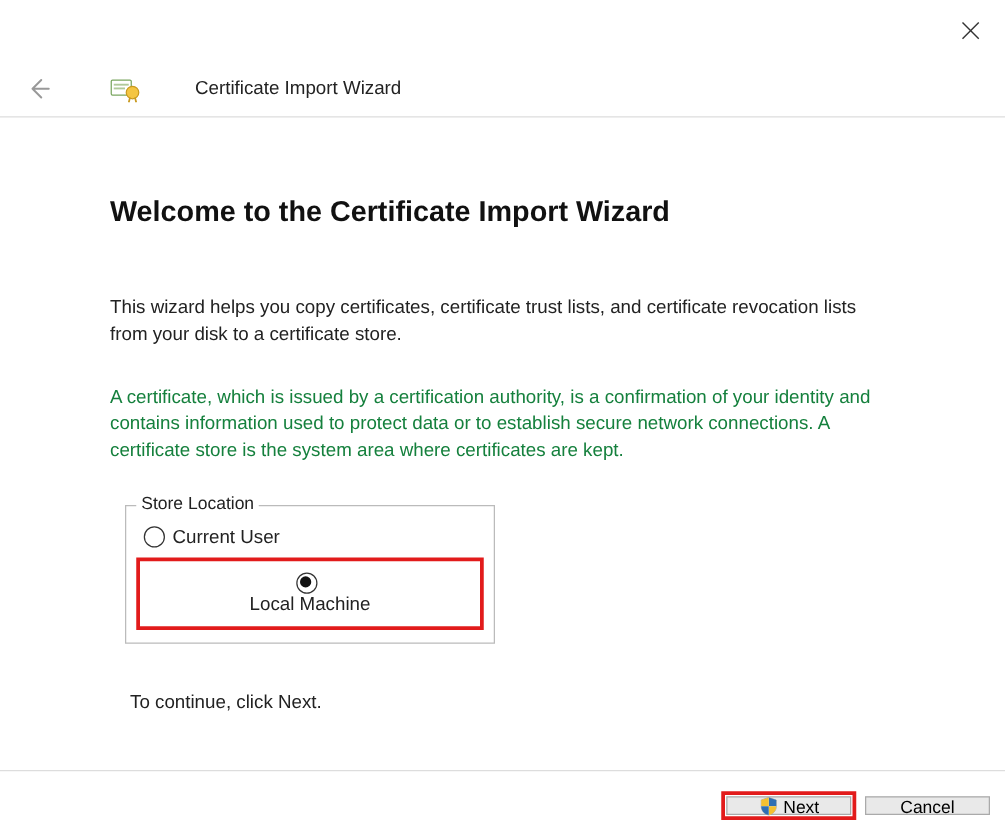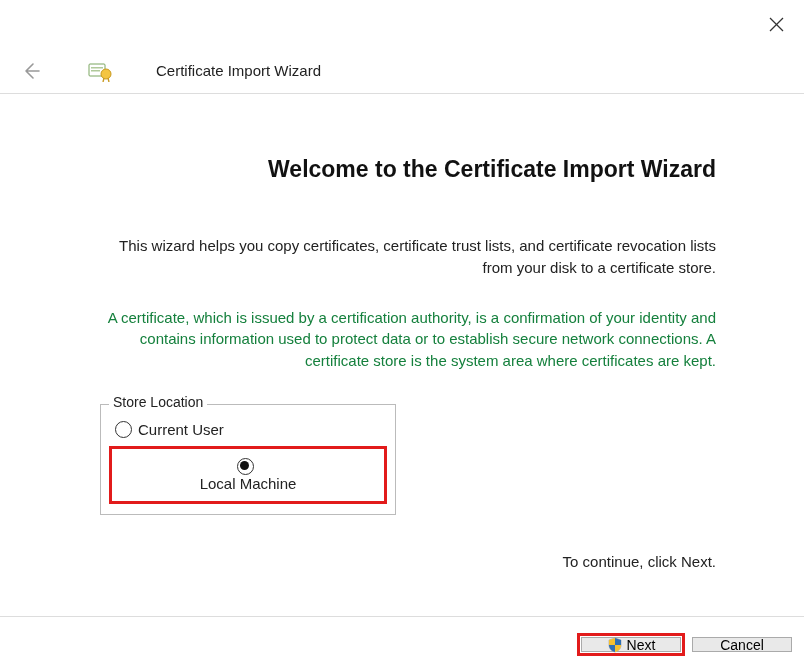--- a/index.html
+++ b/index.html
@@ -53,21 +53,20 @@
       margin-right: 10px;
       position: relative;
     }
     .header-title {
       font-size: 15px;
       color: #222;
     }
 
     .content {
       padding: 62px 88px 0 88px;
-      text-align: right;
     }
     .welcome-heading {
       font-size: 23px;
       font-weight: 600;
       color: #111;
       margin-bottom: 52px;
     }
     .intro-text {
       font-size: 15px;
       line-height: 1.45;
@@ -126,21 +125,21 @@
       content: '';
       position: absolute;
       top: 2.5px; left: 2.5px;
       width: 9px; height: 9px;
       background: #111;
       border-radius: 50%;
     }
 
     .continue-text {
       margin-top: 38px;
-      margin-left: 0px;
+      margin-left: 16px;
       font-size: 15px;
       color: #222;
     }
 
     .footer {
       position: absolute;
       bottom: 0;
       left: 0;
       right: 0;
       height: 56px;

